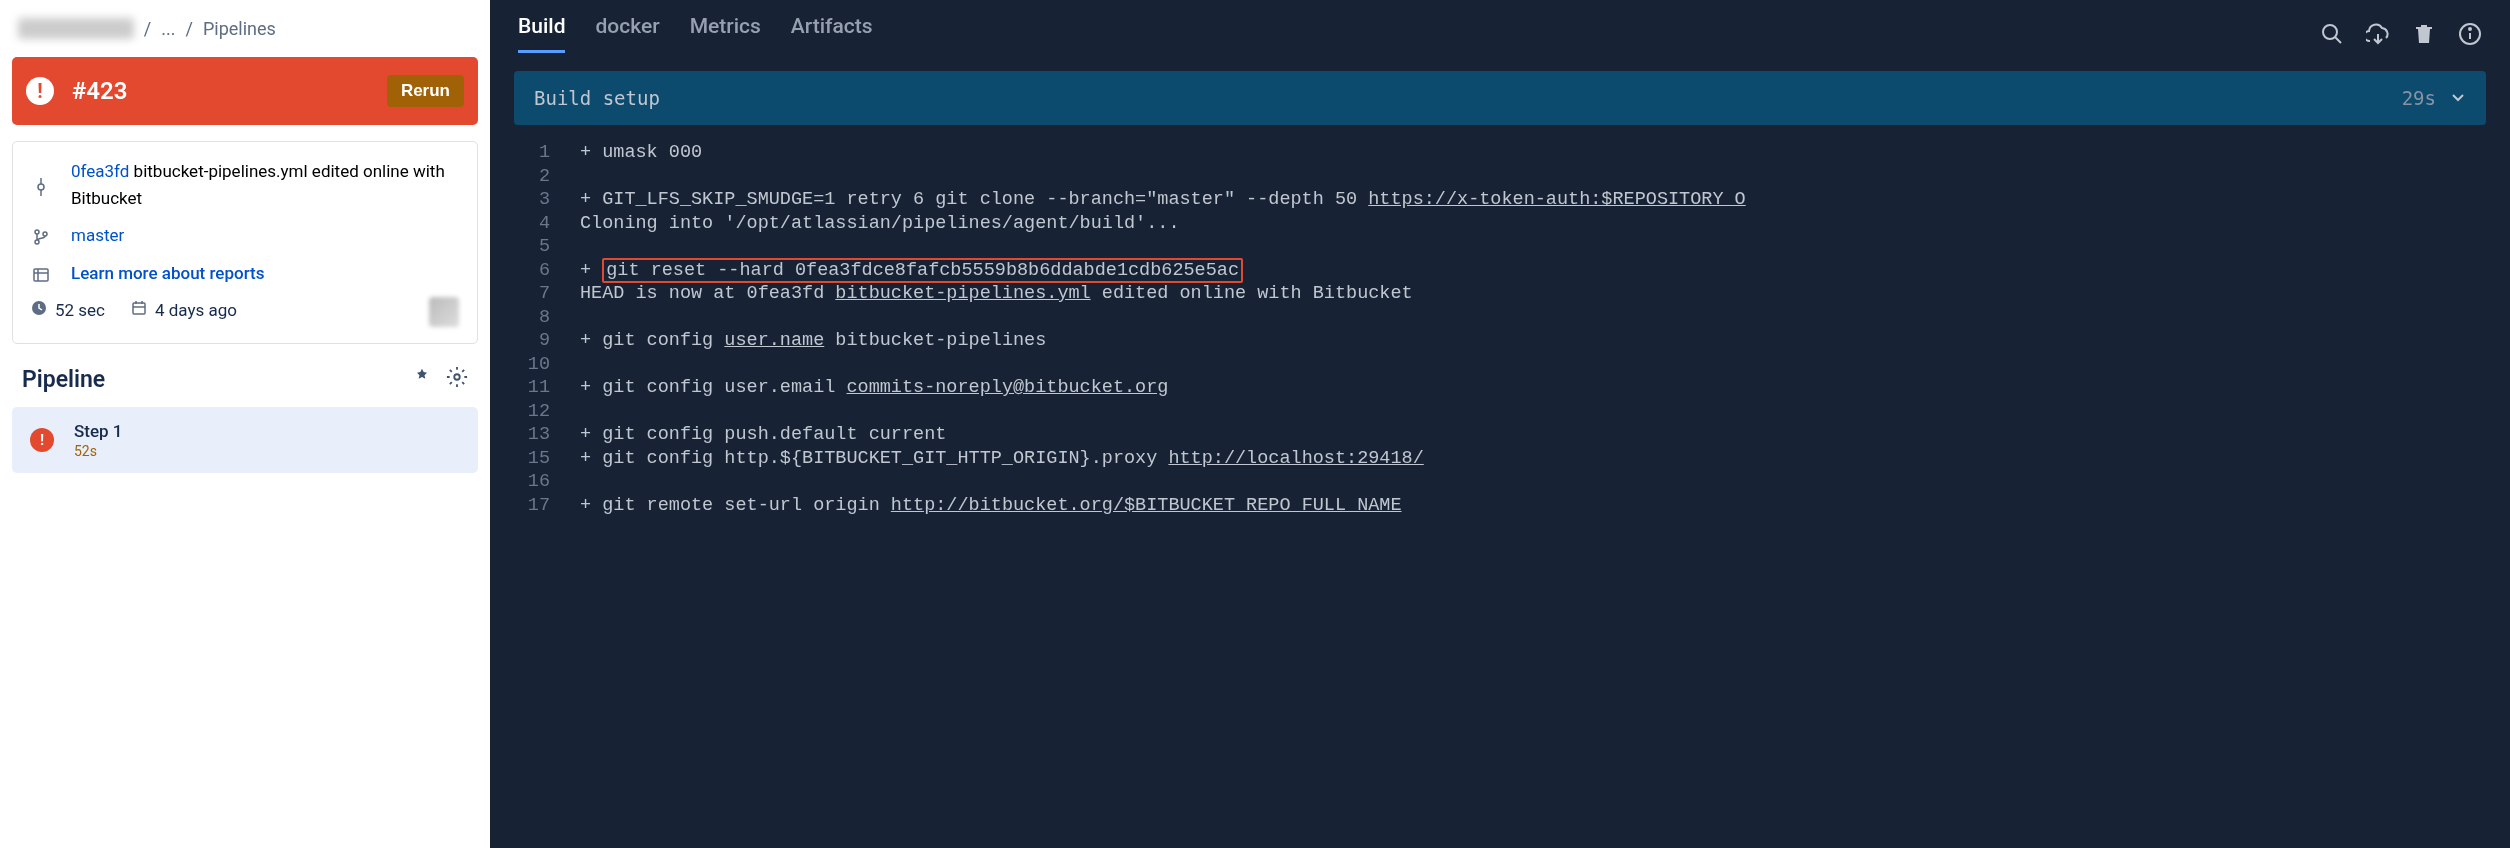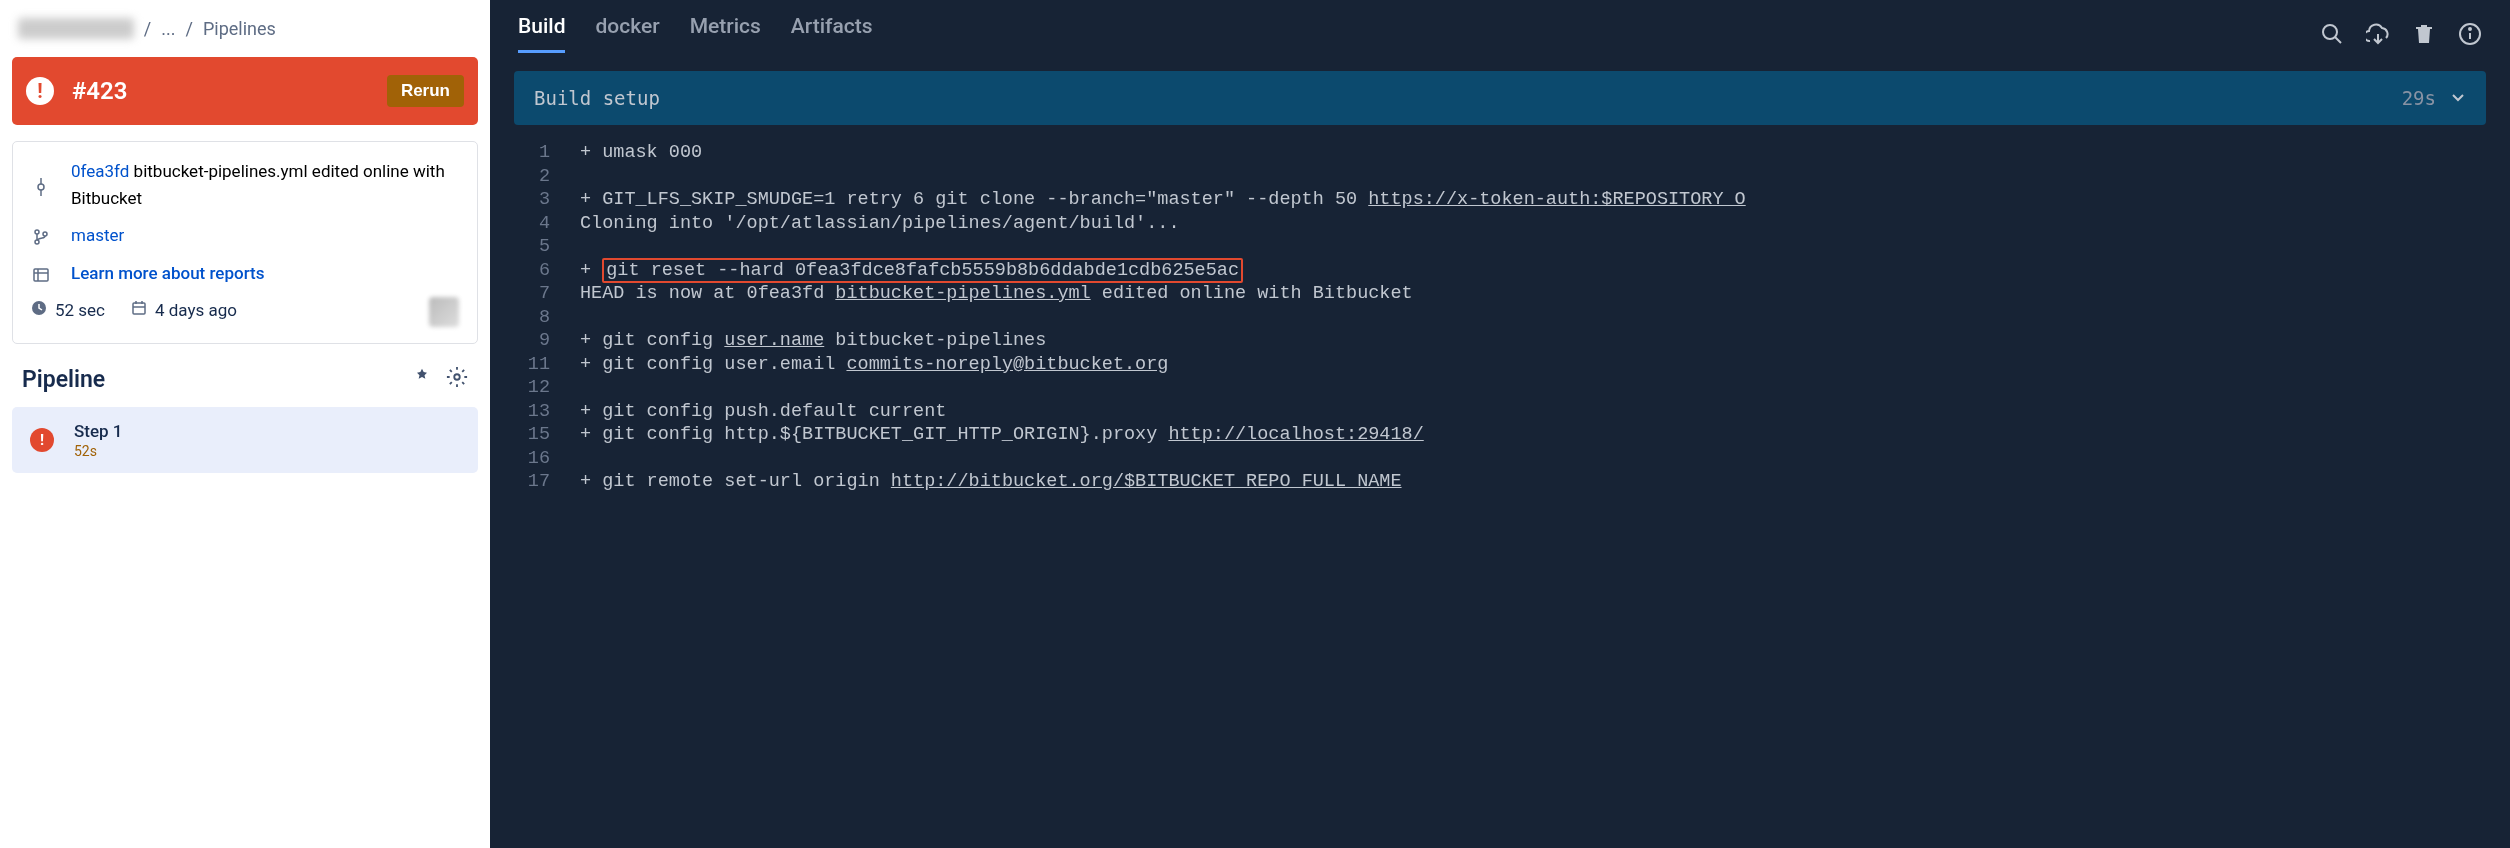--- a/index.html
+++ b/index.html
@@ -235,20 +235,24 @@
       </div>
       <div class="logline">
         <div class="ln">8</div>
         <div class="lt"></div>
       </div>
       <div class="logline">
         <div class="ln">9</div>
         <div class="lt">+ git config <span class="u">user.name</span> bitbucket-pipelines</div>
       </div>
       <div class="logline">
+        <div class="ln">10</div>
+        <div class="lt"></div>
+      </div>
+      <div class="logline">
         <div class="ln">11</div>
         <div class="lt">+ git config user.email <span class="u">commits-noreply@bitbucket.org</span></div>
       </div>
       <div class="logline">
         <div class="ln">12</div>
         <div class="lt"></div>
       </div>
       <div class="logline">
         <div class="ln">13</div>
         <div class="lt">+ git config push.default current</div>

